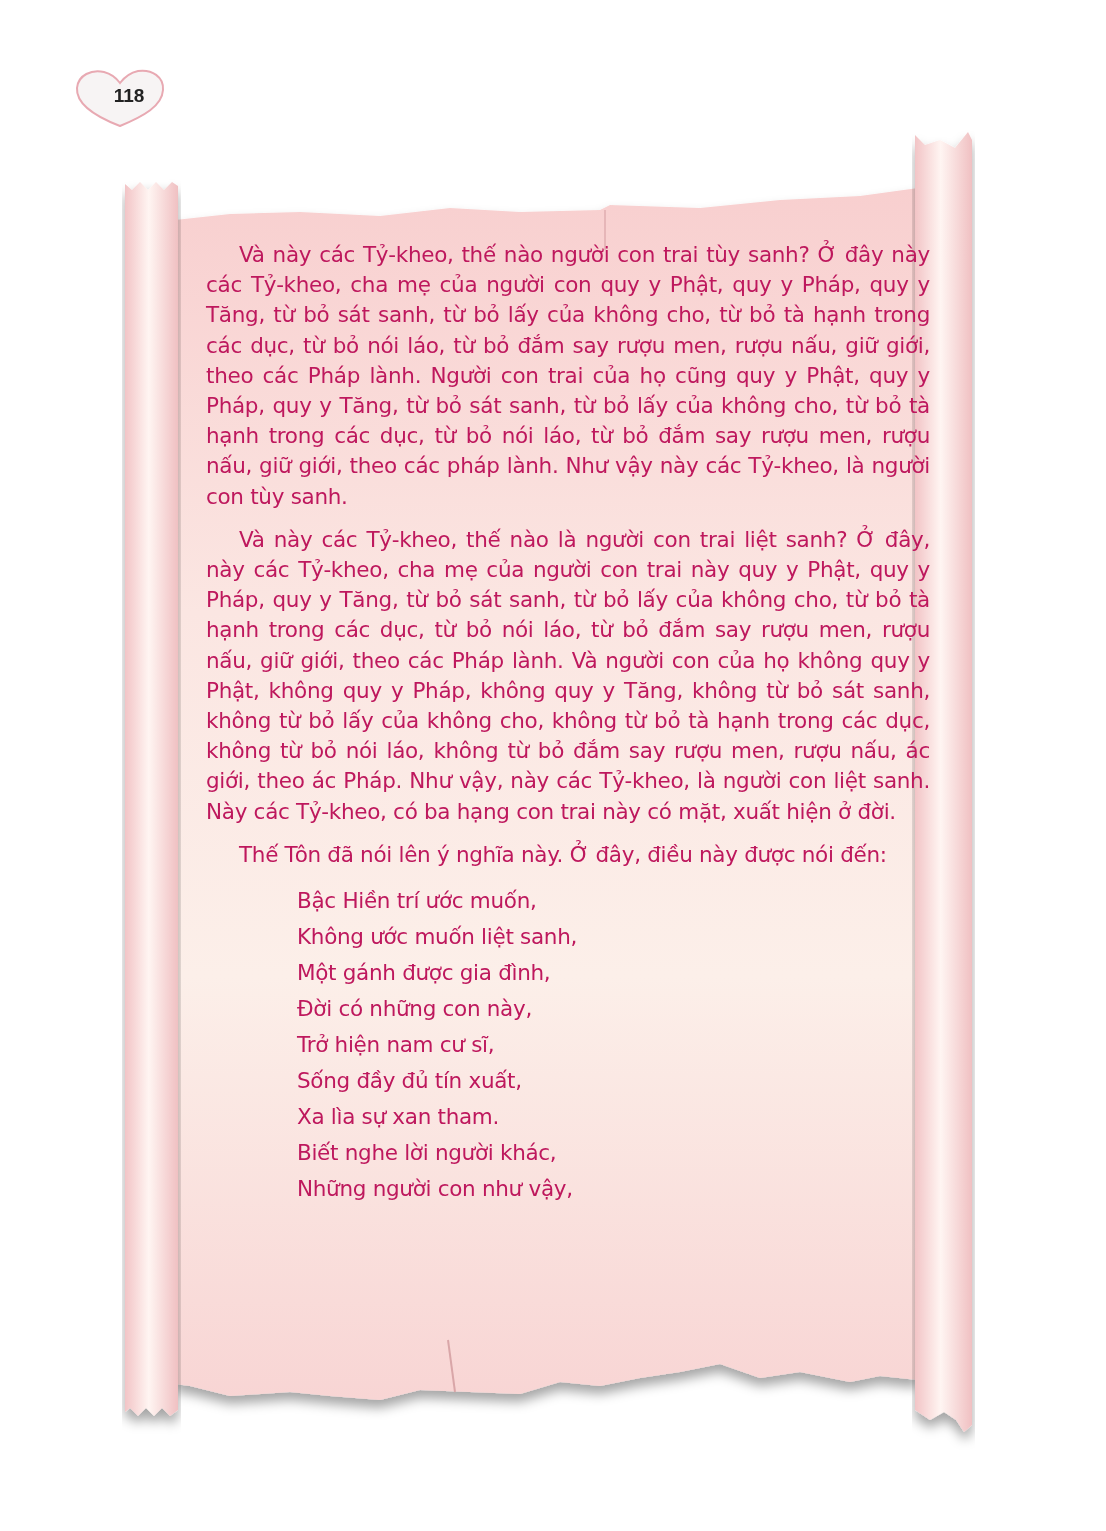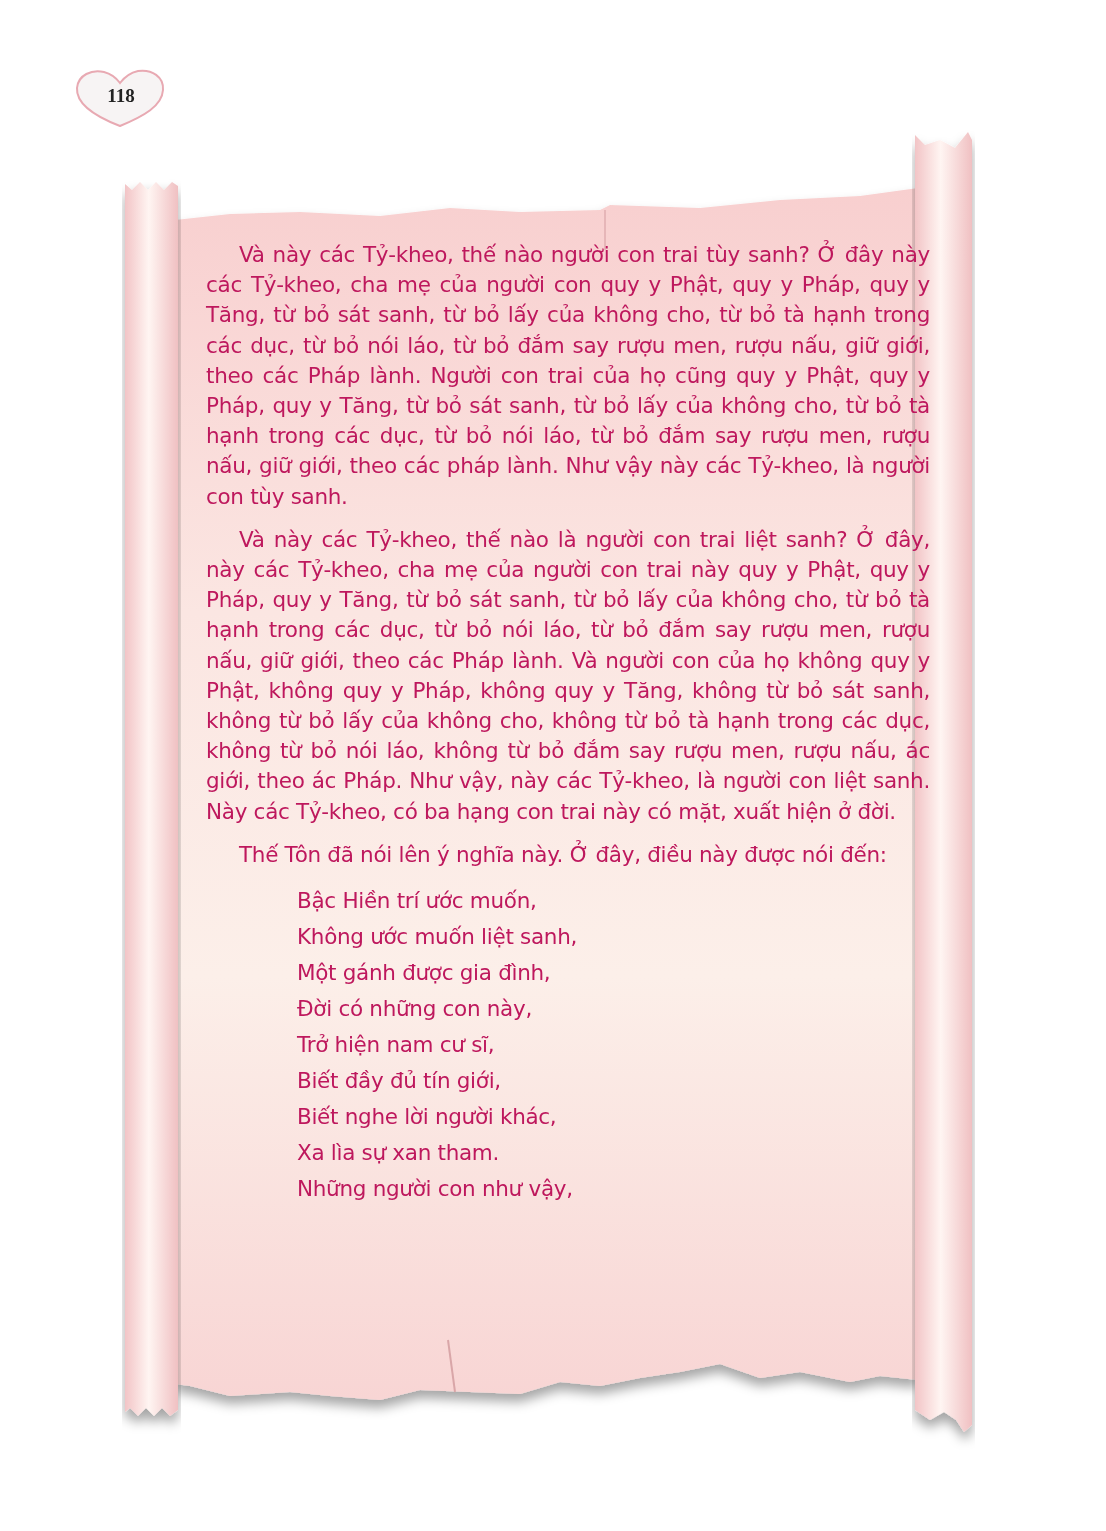--- a/index.html
+++ b/index.html
@@ -4,22 +4,22 @@
   <style>
     html, body { margin: 0; padding: 0; }
     body {
       width: 1106px; height: 1531px; position: relative;
       background: #ffffff; overflow: hidden;
       font-family: "DejaVu Sans", sans-serif;
     }
     .header { position: absolute; left: 74px; top: 68px; height: 60px; width: 600px; }
     .heart { position: absolute; left: 0; top: 0; width: 92px; height: 60px; }
     .page-num {
-      position: absolute; left: 22px; top: 17px; width: 50px; text-align: center;
-      font-family: Liberation Serif, serif; font-weight: bold; font-size: 19px; color: #222;
+      position: absolute; left: 30px; top: 17px; width: 50px; text-align: center;
+      font-family: Liberation Sans, sans-serif; font-weight: bold; font-size: 19px; color: #222;
     }
     .book-title {
       position: absolute; left: 98px; top: 15px;
       font-family: "Liberation Sans", sans-serif; font-size: 19px; color: #333;
       letter-spacing: 0.2px; white-space: nowrap;
     }
     .scroll { position: absolute; left: 0; top: 0; width: 1106px; height: 1531px; }
     .content {
       position: absolute; left: 206px; top: 240px; width: 724px;
       font-family: "DejaVu Sans", sans-serif; font-size: 21.5px; line-height: 30.2px;
@@ -70,18 +70,18 @@
 <div class="content">
   <p class="para">Và này các Tỷ-kheo, thế nào người con trai tùy sanh? Ở đây này các Tỷ-kheo, cha mẹ của người con quy y Phật, quy y Pháp, quy y Tăng, từ bỏ sát sanh, từ bỏ lấy của không cho, từ bỏ tà hạnh trong các dục, từ bỏ nói láo, từ bỏ đắm say rượu men, rượu nấu, giữ giới, theo các Pháp lành. Người con trai của họ cũng quy y Phật, quy y Pháp, quy y Tăng, từ bỏ sát sanh, từ bỏ lấy của không cho, từ bỏ tà hạnh trong các dục, từ bỏ nói láo, từ bỏ đắm say rượu men, rượu nấu, giữ giới, theo các pháp lành. Như vậy này các Tỷ-kheo, là người con tùy sanh.</p>
   <p class="para">Và này các Tỷ-kheo, thế nào là người con trai liệt sanh? Ở đây, này các Tỷ-kheo, cha mẹ của người con trai này quy y Phật, quy y Pháp, quy y Tăng, từ bỏ sát sanh, từ bỏ lấy của không cho, từ bỏ tà hạnh trong các dục, từ bỏ nói láo, từ bỏ đắm say rượu men, rượu nấu, giữ giới, theo các Pháp lành. Và người con của họ không quy y Phật, không quy y Pháp, không quy y Tăng, không từ bỏ sát sanh, không từ bỏ lấy của không cho, không từ bỏ tà hạnh trong các dục, không từ bỏ nói láo, không từ bỏ đắm say rượu men, rượu nấu, ác giới, theo ác Pháp. Như vậy, này các Tỷ-kheo, là người con liệt sanh. Này các Tỷ-kheo, có ba hạng con trai này có mặt, xuất hiện ở đời.</p>
   <p class="para">Thế Tôn đã nói lên ý nghĩa này. Ở đây, điều này được nói đến:</p>
   <div class="poem">
     <span class="poem-line">Bậc Hiền trí ước muốn,</span>
     <span class="poem-line">Không ước muốn liệt sanh,</span>
     <span class="poem-line">Một gánh được gia đình,</span>
     <span class="poem-line">Đời có những con này,</span>
     <span class="poem-line">Trở hiện nam cư sĩ,</span>
-    <span class="poem-line">Biết đầy đủ tín giới,</span>
+    <span class="poem-line">Sống đầy đủ tín xuất,</span>
+    <span class="poem-line">Xa lìa sự xan tham.</span>
     <span class="poem-line">Biết nghe lời người khác,</span>
-    <span class="poem-line">Xa lìa sự xan tham.</span>
     <span class="poem-line">Những người con như vậy,</span>
   </div>
 </div>
 
 </body></html>

